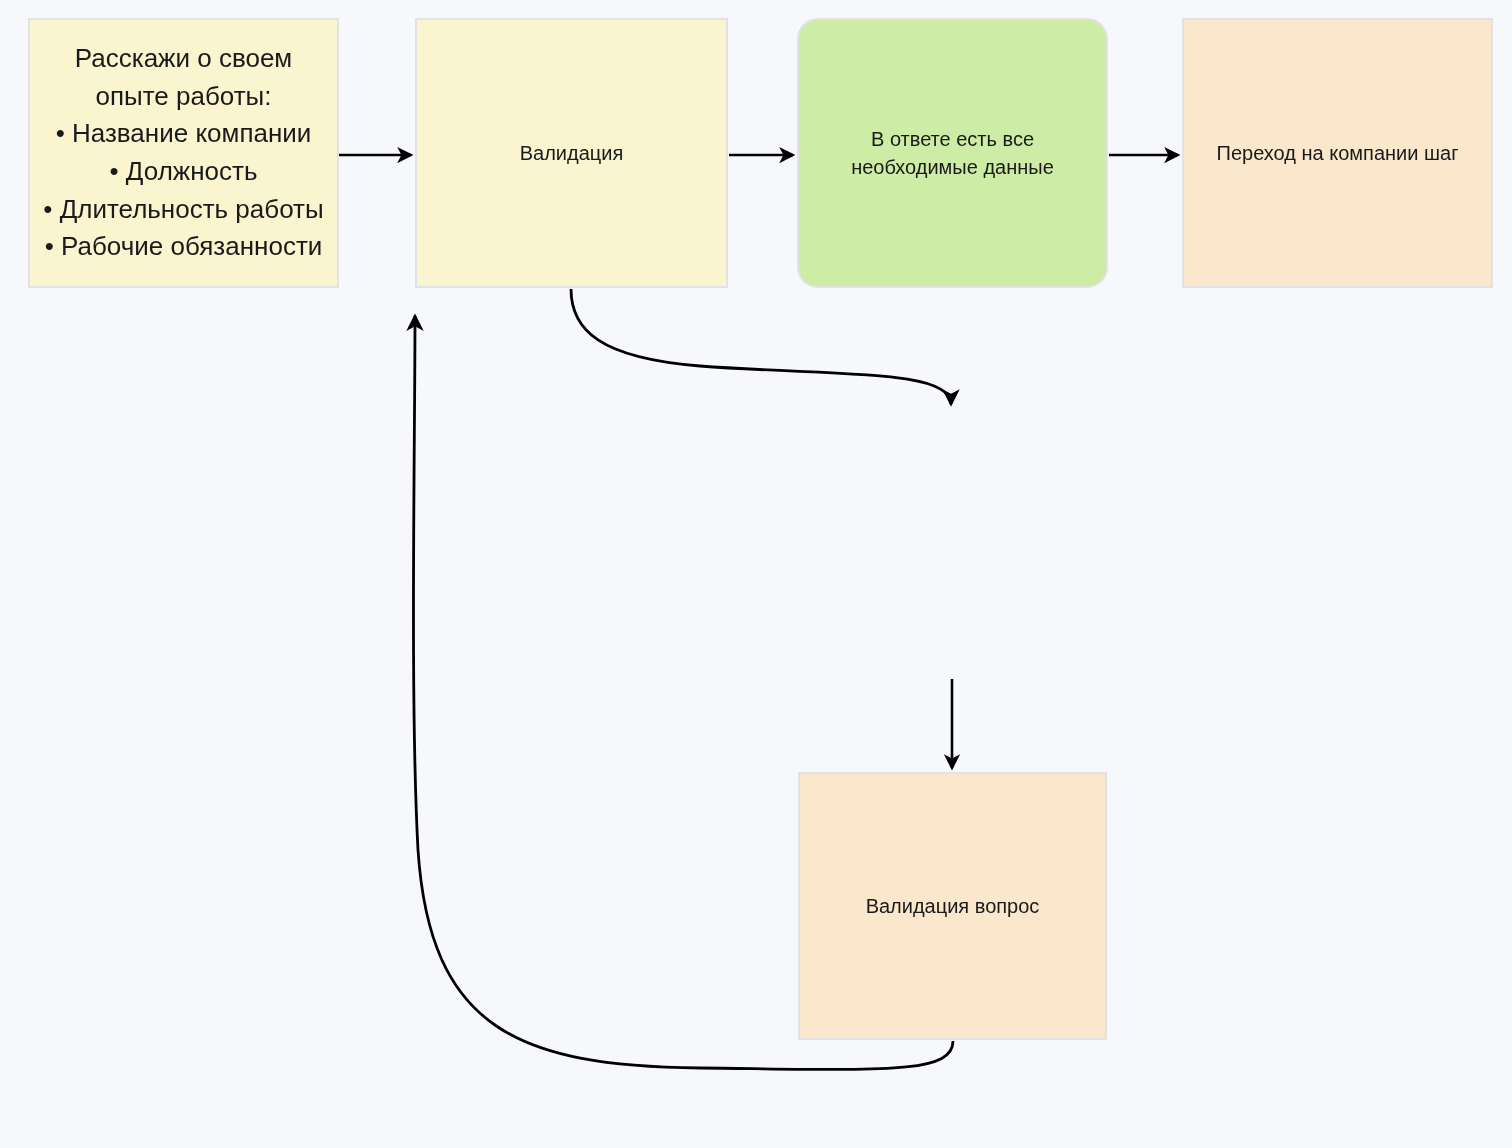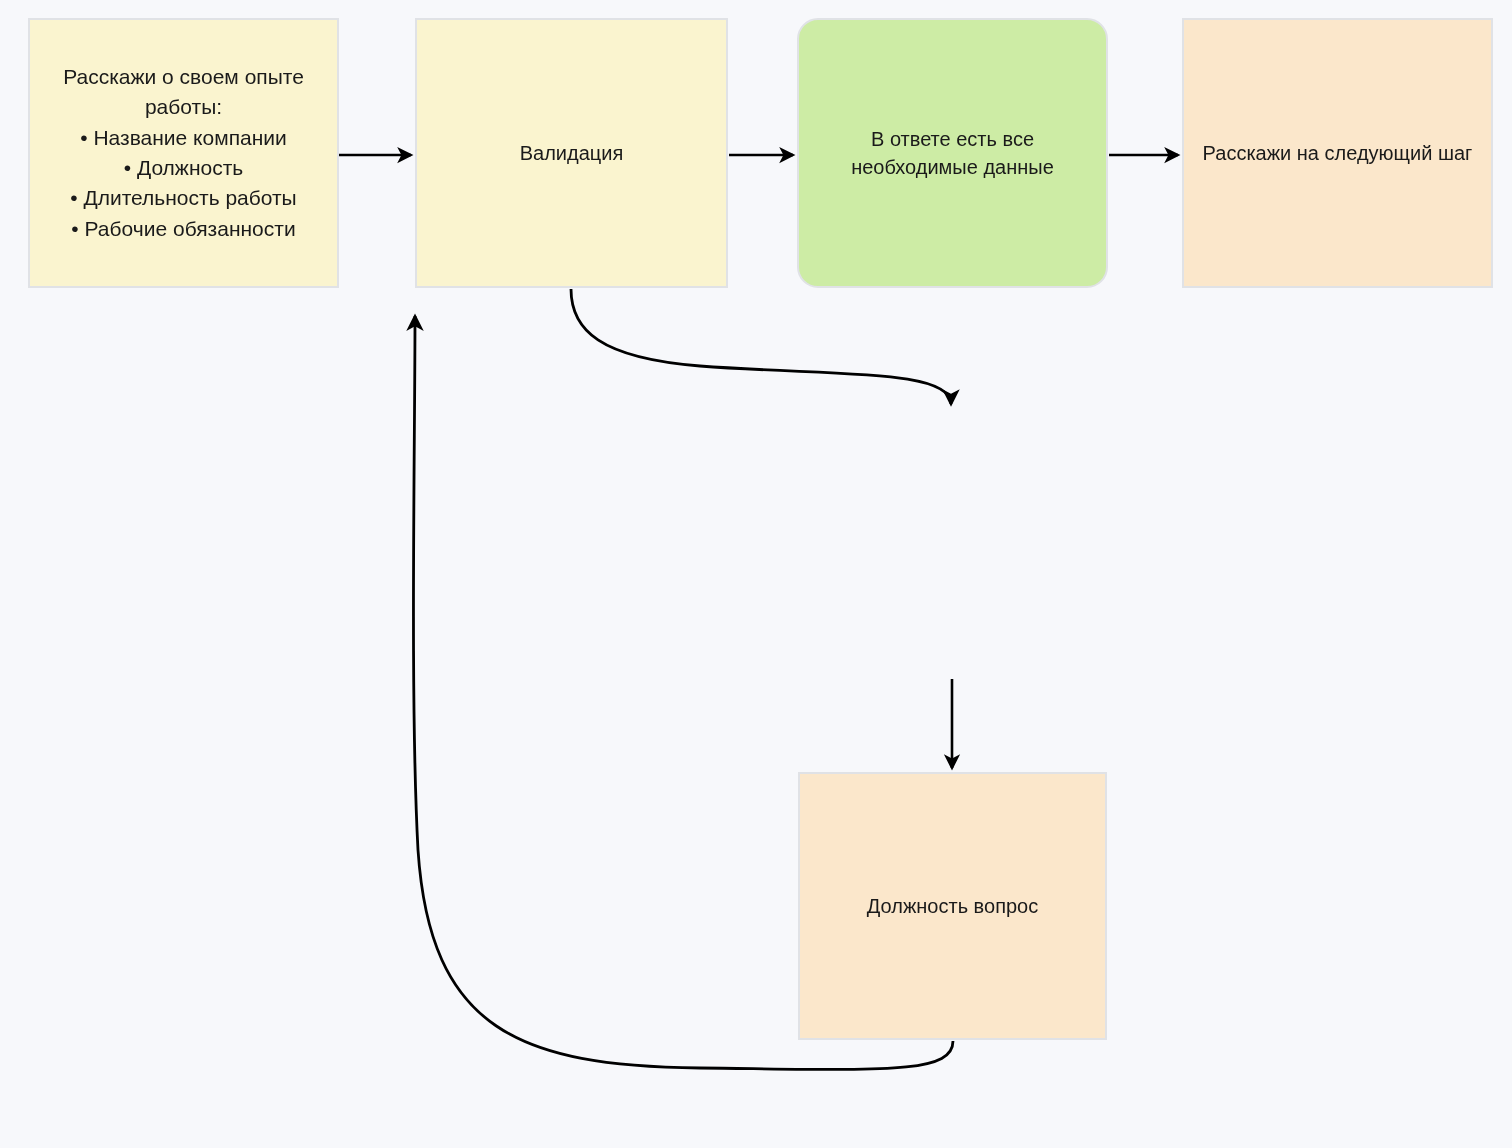--- a/index.html
+++ b/index.html
@@ -37,21 +37,21 @@
   }
   .node .label { padding: 0 10px; white-space: pre-line; }
 
   #node-prompt      { left: 28px;   top: 18px;  width: 311px; height: 270px; background: #faf4cf; }
   #node-validation  { left: 415px;  top: 18px;  width: 313px; height: 270px; background: #faf4cf; }
   #node-complete    { left: 797px;  top: 18px;  width: 311px; height: 270px; background: #cdeca5; border-radius: 21px; }
   #node-next-step   { left: 1182px; top: 18px;  width: 311px; height: 270px; background: #fbe7cb; }
   #node-missing     { left: 798px;  top: 412px; width: 309px; height: 266px; background: #efa0bb; }
   #node-followup    { left: 798px;  top: 772px; width: 309px; height: 268px; background: #fbe7cb; }
 
-  #node-prompt .label { font-size: 21px; line-height: 1.45; }
+  #node-prompt .label { font-size: 26px; line-height: 1.45; }
 </style>
 </head>
 <body>
 
 <div id="canvas">
 
   <svg id="edges" viewBox="0 0 1512 1148" width="1512" height="1148" xmlns="http://www.w3.org/2000/svg">
     <defs>
       <marker id="arrow" viewBox="0 0 12 12" refX="9.5" refY="6" markerWidth="7.5" markerHeight="7.5" orient="auto-start-reverse">
         <path d="M 1 1 L 11 6 L 1 11 L 3.6 6 z" fill="#000000"></path>
@@ -93,21 +93,21 @@
 
   <div class="node" id="node-validation">
     <span class="label">Валидация</span>
   </div>
 
   <div class="node" id="node-complete">
     <span class="label">В ответе есть все необходимые данные</span>
   </div>
 
   <div class="node" id="node-next-step">
-    <span class="label">Расскажи на следующий шаг</span>
+    <span class="label">Переход на компании шаг</span>
   </div>
 
 
   <div class="node" id="node-followup">
-    <span class="label">Должность вопрос</span>
+    <span class="label">Валидация вопрос</span>
   </div>
 
 </div>
 
 </body></html>

